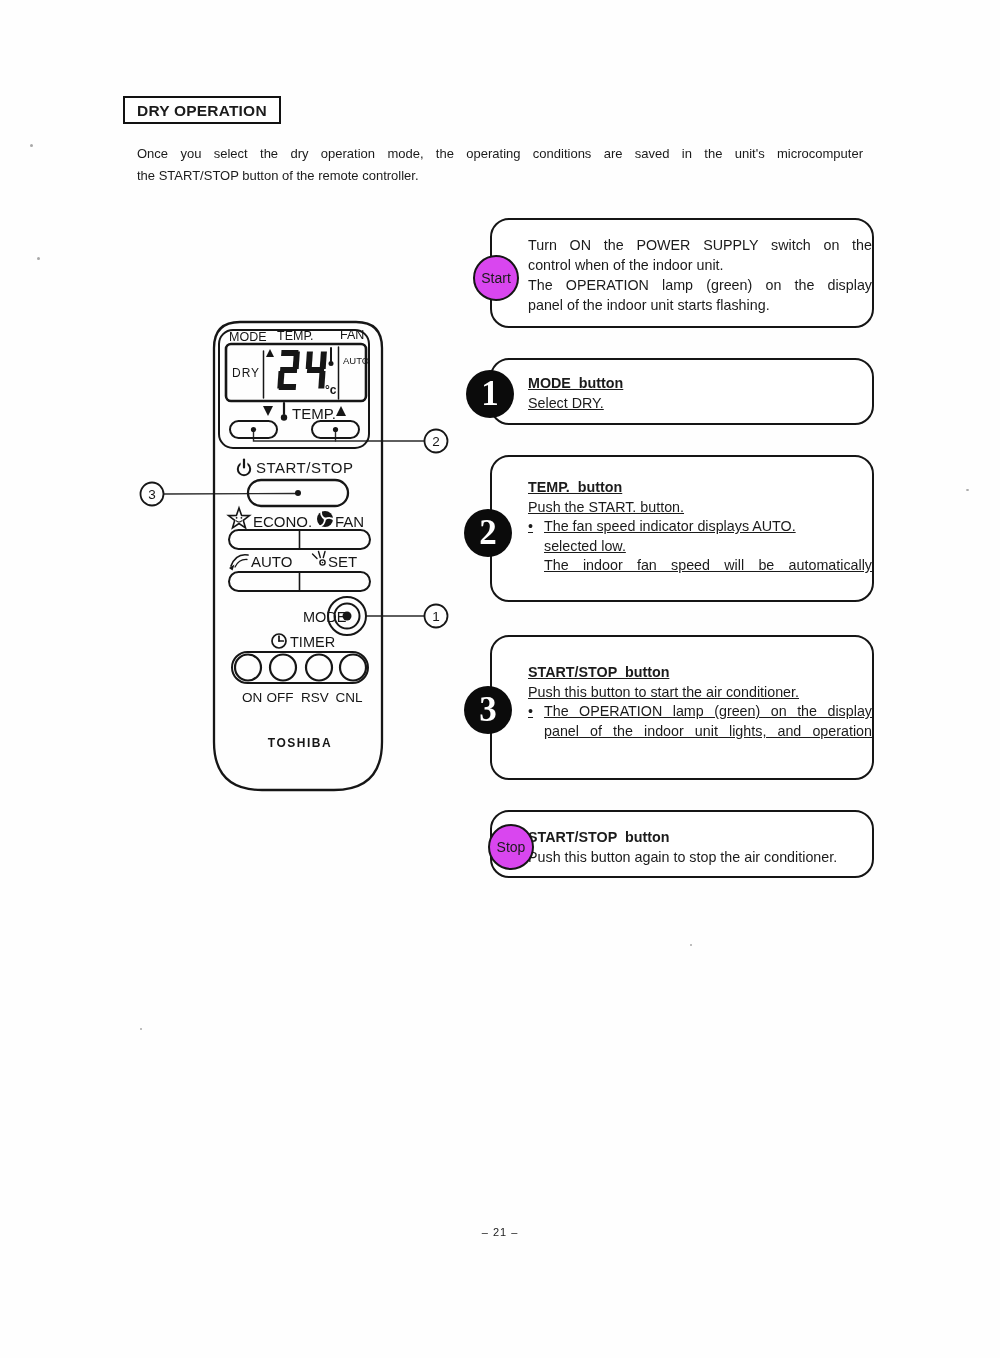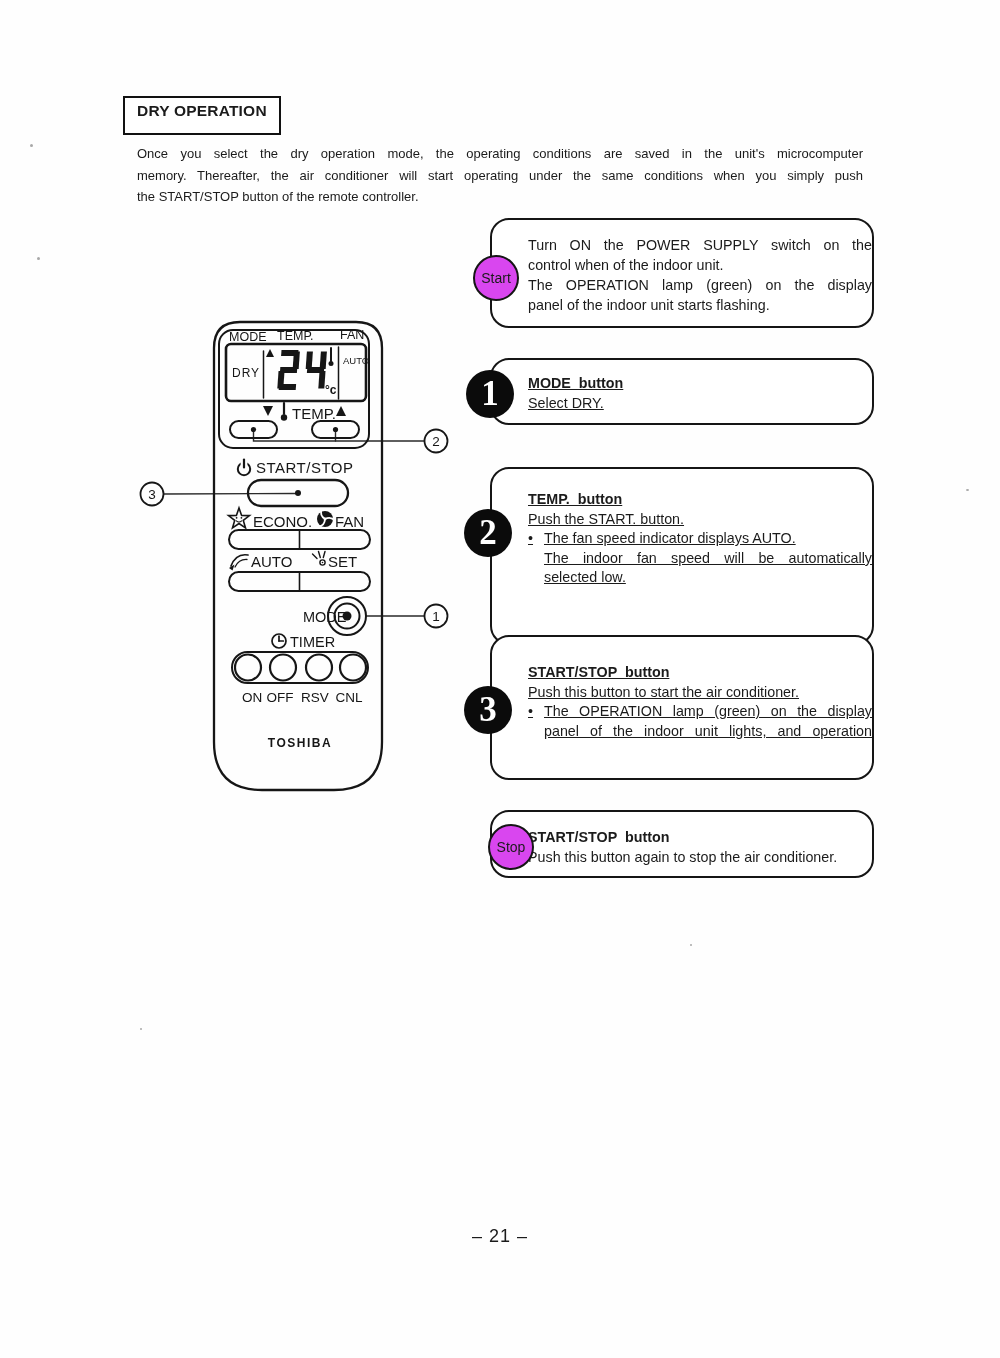--- a/index.html
+++ b/index.html
@@ -1,21 +1,21 @@
 <!DOCTYPE html>
 <html><head>
 <meta charset="utf-8">
 <style>
   html,body{margin:0;padding:0;background:#e8e8e8;}
   #page{position:relative;width:1000px;height:1358px;background:#fefefe;overflow:hidden;
         font-family:"Liberation Sans",sans-serif;color:#1b1b1b;}
 
   
   .section-title{position:absolute;left:123px;top:96px;border:2.6px solid #111;background:#fff;
-        padding:4px 12px 13px;font-size:15.5px;font-weight:bold;letter-spacing:.2px;}
+        padding:4px 12px 2px;font-size:15.5px;font-weight:bold;letter-spacing:.2px;}
 
   
   .intro{position:absolute;left:137px;top:143px;width:726px;font-size:13px;line-height:21.5px;}
   .jline{text-align:justify;text-align-last:justify;}
 
   
   .ibox{position:absolute;border:2.4px solid #151515;border-radius:19px;background:#fff;
         box-sizing:border-box;font-size:14.3px;}
   .ibox-content{padding-left:36px;}
   .bline{line-height:20px;}
@@ -34,34 +34,33 @@
   
   .nbadge{position:absolute;width:48px;height:48px;background:#0b0b0b;border-radius:50%;color:#fff;
         display:flex;align-items:center;justify-content:center;z-index:3;
         font-family:"Liberation Serif",serif;font-size:35px;font-weight:bold;}
 
   
   .remote-svg{position:absolute;left:130px;top:310px;}
   .remote-svg text{font-family:"Liberation Sans",sans-serif;}
 
   .page-number{position:absolute;top:1226px;left:0;width:100%;text-align:center;
-        font-size:18px;letter-spacing:1px;}
+        font-size:11px;letter-spacing:1px;}
 
   .speck{position:absolute;background:#8b8b8b;border-radius:50%;opacity:.75;}
 </style>
 </head>
 <body>
 
 <div id="page">
 
   <div class="section-title">DRY OPERATION</div>
 
   <div class="intro">
     <div class="jline">Once you select the dry operation mode, the operating conditions are saved in the unit's microcomputer</div>
-    <div class="jline">memory.  Thereafter, the air conditioner will start operating under the same conditions when you simply push</div>
     <div>the START/STOP button of the remote controller.</div>
   </div>
 
   <svg class="remote-svg" width="340" height="500" viewBox="130 310 340 500">
     <g stroke="#161616" fill="none" stroke-width="2" stroke-linecap="round">
 
       <g stroke="#2a2a2a" stroke-width="1.4">
         <polyline points="253.5,431 253.5,441 424,441"></polyline>
         <line x1="335.5" y1="431" x2="335.5" y2="441"></line>
         <line x1="164" y1="494" x2="296" y2="493.5"></line>
@@ -219,30 +218,30 @@
   <div class="ibox step" style="left:490px;top:358px;width:384px;height:67px;">
     <div class="ibox-content" style="padding-top:14px;">
       <div class="bline box-title">MODE  button</div>
       <div class="bline">Select DRY.</div>
     </div>
   </div>
   <div class="nbadge" style="left:466px;top:370px;">
     <span>1</span>
   </div>
 
-  <div class="ibox step" style="left:490px;top:467px;width:384px;height:178px;">
+  <div class="ibox step" style="left:490px;top:455px;width:384px;height:147px;">
     <div class="ibox-content" style="padding-top:21px;">
       <div class="bline box-title">TEMP.  button</div>
       <div class="bline">Push the START. button.</div>
       <div class="bline brow">
         <span class="bullet">•</span>
         <span class="btext">The fan speed indicator displays AUTO.</span>
       </div>
+      <div class="bline bcont">selected low.</div>
       <div class="bline bcont stretch">The indoor fan speed will be automatically</div>
-      <div class="bline bcont">selected low.</div>
     </div>
   </div>
   <div class="nbadge" style="left:464px;top:509px;">
     <span>2</span>
   </div>
 
   <div class="ibox step" style="left:490px;top:635px;width:384px;height:145px;">
     <div class="ibox-content" style="padding-top:26px;">
       <div class="bline box-title">START/STOP  button</div>
       <div class="bline">Push this button to start the air conditioner.</div>

